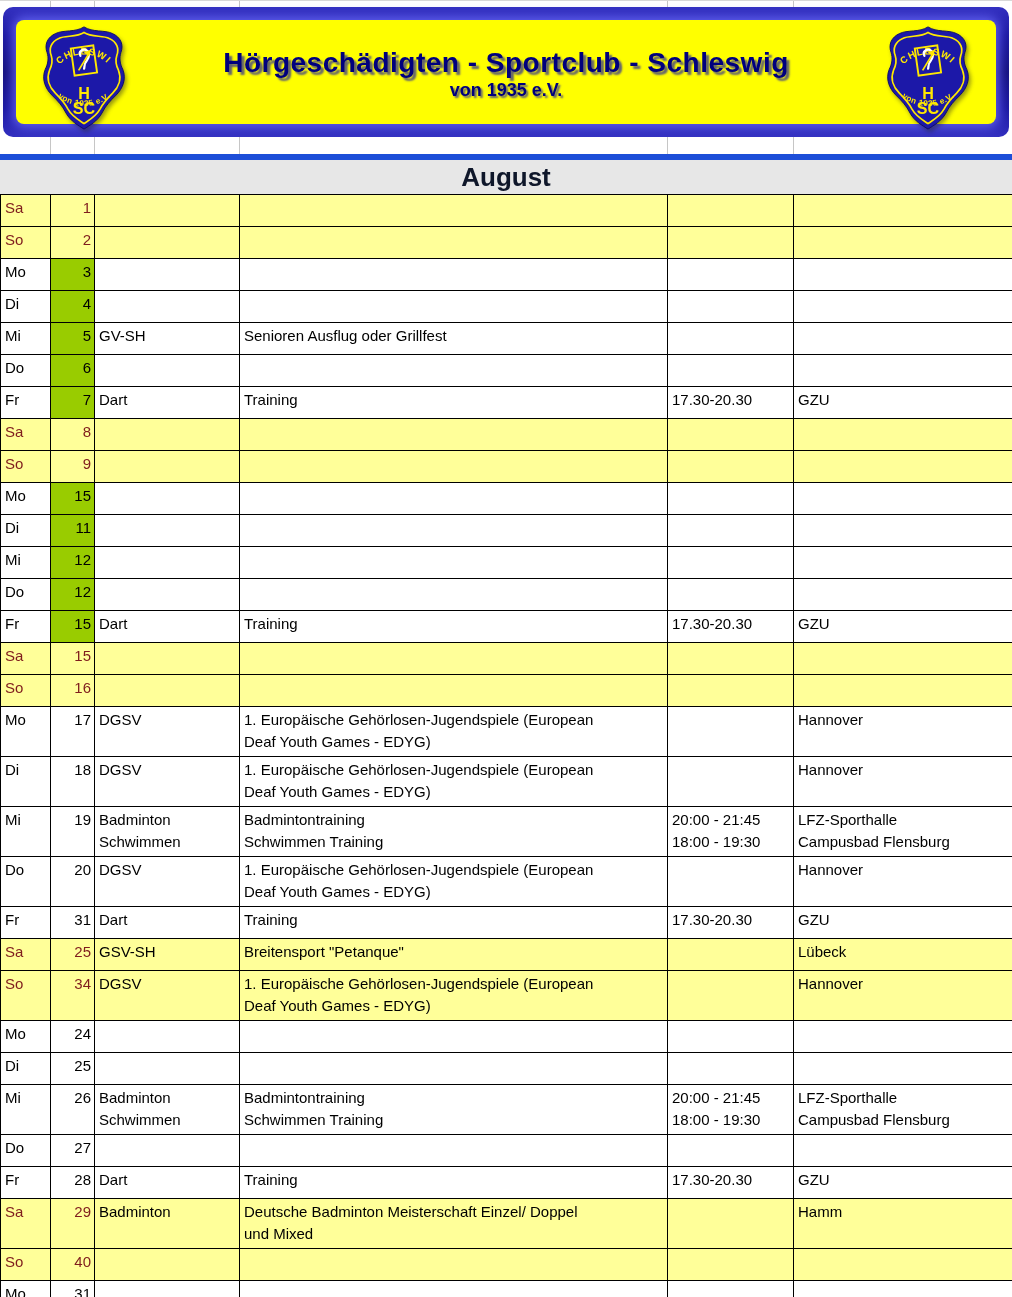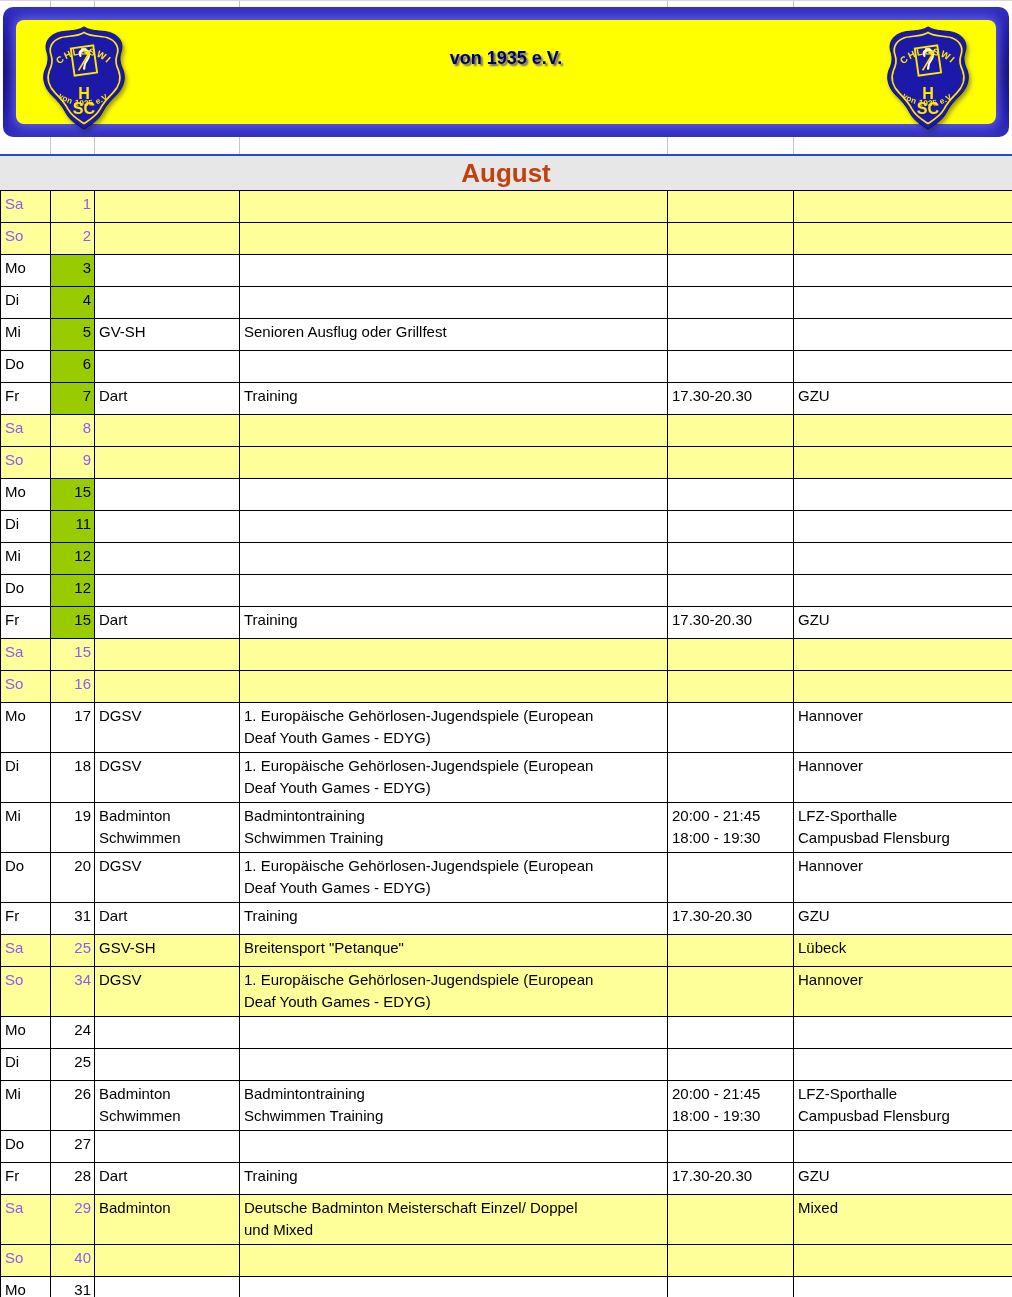--- a/index.html
+++ b/index.html
@@ -31,36 +31,36 @@
   .shield-inner { fill:none; stroke:#ffe800; stroke-width:2; }
   .arc-text { font-size:10px; font-weight:bold; fill:#ffe800; letter-spacing:1.5px; }
   .arc-text-small { font-size:8.5px; font-weight:bold; fill:#ffe800; letter-spacing:0.5px; }
   .initials { font-size:17px; font-weight:bold; fill:#ffe800; text-anchor:middle; }
   .ear-box { fill:none; stroke:#ffe800; stroke-width:2; }
   .ear { fill:none; stroke:#ffffff; stroke-width:2.4; stroke-linecap:round; }
   .ear-arrow { fill:none; stroke:#ffe800; stroke-width:1.8; }
   .ear-arrow-head { fill:#ffe800; stroke:none; }
 
   
-  .month-band { height:34px; border-top:2px solid #1d4ed8; background:#e7e7e7;
+  .month-band { height:34px; border-top:6px solid #1d4ed8; background:#e7e7e7;
                 text-align:center; font-size:26px; font-weight:bold;
-                color:#c2410c; line-height:34px; }
+                color:#0f172a; line-height:34px; }
 
   
   table.cal { border-collapse:collapse; width:1012px; table-layout:fixed; }
   table.cal td { border:1px solid #000; vertical-align:top; overflow:hidden;
                  padding:2px 3px 0 4px; font-size:15px; line-height:22px;
                  color:#000; white-space:pre-line; }
   tr.single td { height:29px; }
   tr.double td { height:47px; }
   td.day { font-size:19px; line-height:23px; }
   td.num { font-size:19px; line-height:23px; text-align:right; padding-right:4px; }
   td.num.green { background:#99cc00; }
   tr.weekend td { background:#ffff99; }
-  tr.weekend td.day, tr.weekend td.num { color:#8b5cf6; }
+  tr.weekend td.day, tr.weekend td.num { color:#7f1d1d; }
 </style>
 </head>
 <body>
 
 <div class="grid-strip top-strip">
     <div class="vline" style="left: 50px;"></div>
     <div class="vline" style="left: 94px;"></div>
     <div class="vline" style="left: 239px;"></div>
     <div class="vline" style="left: 667px;"></div>
     <div class="vline" style="left: 793px;"></div>
@@ -82,20 +82,21 @@
         <path class="ear" d="M 47 32 C 45 27 51 25 54 27 C 58 30 56 35 53 38 C 50 40 50 43 49 46"></path>
         <path class="ear-arrow" d="M 43 47 L 57 30"></path>
         <path class="ear-arrow-head" d="M 59 27 L 51 29 L 56 34 Z"></path>
       </g>
       <text class="initials" x="50" y="78">H</text>
       <text class="initials" x="50" y="94">SC</text>
       <text class="arc-text-small" text-anchor="middle"><textPath href="#arcBotL" startOffset="50%">von 1935 e.V.</textPath></text>
     </svg>
 
     <div class="banner-text">
+      <div class="banner-title">Hörgeschädigten - Sportclub - Schleswig</div>
       <div class="banner-subtitle">von 1935 e.V.</div>
     </div>
 
     <svg class="logo logo-right" viewBox="0 0 100 112">
       <defs>
         <path id="arcTopR" d="M 23 43 A 33 28 0 0 1 77 43"></path>
         <path id="arcBotR" d="M 19 73 A 40 34 0 0 0 81 73"></path>
       </defs>
       <path class="shield" d="M50 2 C41 8 28 5 20 9 C11 13 8 21 11 29 C13 35 12 41 9 47 C5 57 9 67 16 74 C23 81 27 85 31 93 C36 102 44 106 50 110 C56 106 64 102 69 93 C73 85 77 81 84 74 C91 67 95 57 91 47 C88 41 87 35 89 29 C92 21 89 13 80 9 C72 5 59 8 50 2 Z"></path>
       <path class="shield-inner" d="M50 2 C41 8 28 5 20 9 C11 13 8 21 11 29 C13 35 12 41 9 47 C5 57 9 67 16 74 C23 81 27 85 31 93 C36 102 44 106 50 110 C56 106 64 102 69 93 C73 85 77 81 84 74 C91 67 95 57 91 47 C88 41 87 35 89 29 C92 21 89 13 80 9 C72 5 59 8 50 2 Z" transform="translate(5.5,6.2) scale(0.89)"></path>
@@ -370,21 +371,21 @@
         <td class="time">17.30-20.30</td>
         <td class="loc">GZU</td>
       </tr>
       <tr class="double weekend">
         <td class="day">Sa</td>
         <td class="num">29</td>
         <td class="org">Badminton</td>
         <td class="event">Deutsche Badminton Meisterschaft Einzel/ Doppel
 und Mixed</td>
         <td class="time"></td>
-        <td class="loc">Mixed</td>
+        <td class="loc">Hamm</td>
       </tr>
       <tr class="single weekend">
         <td class="day">So</td>
         <td class="num">40</td>
         <td class="org"></td>
         <td class="event"></td>
         <td class="time"></td>
         <td class="loc"></td>
       </tr>
       <tr class="single">

